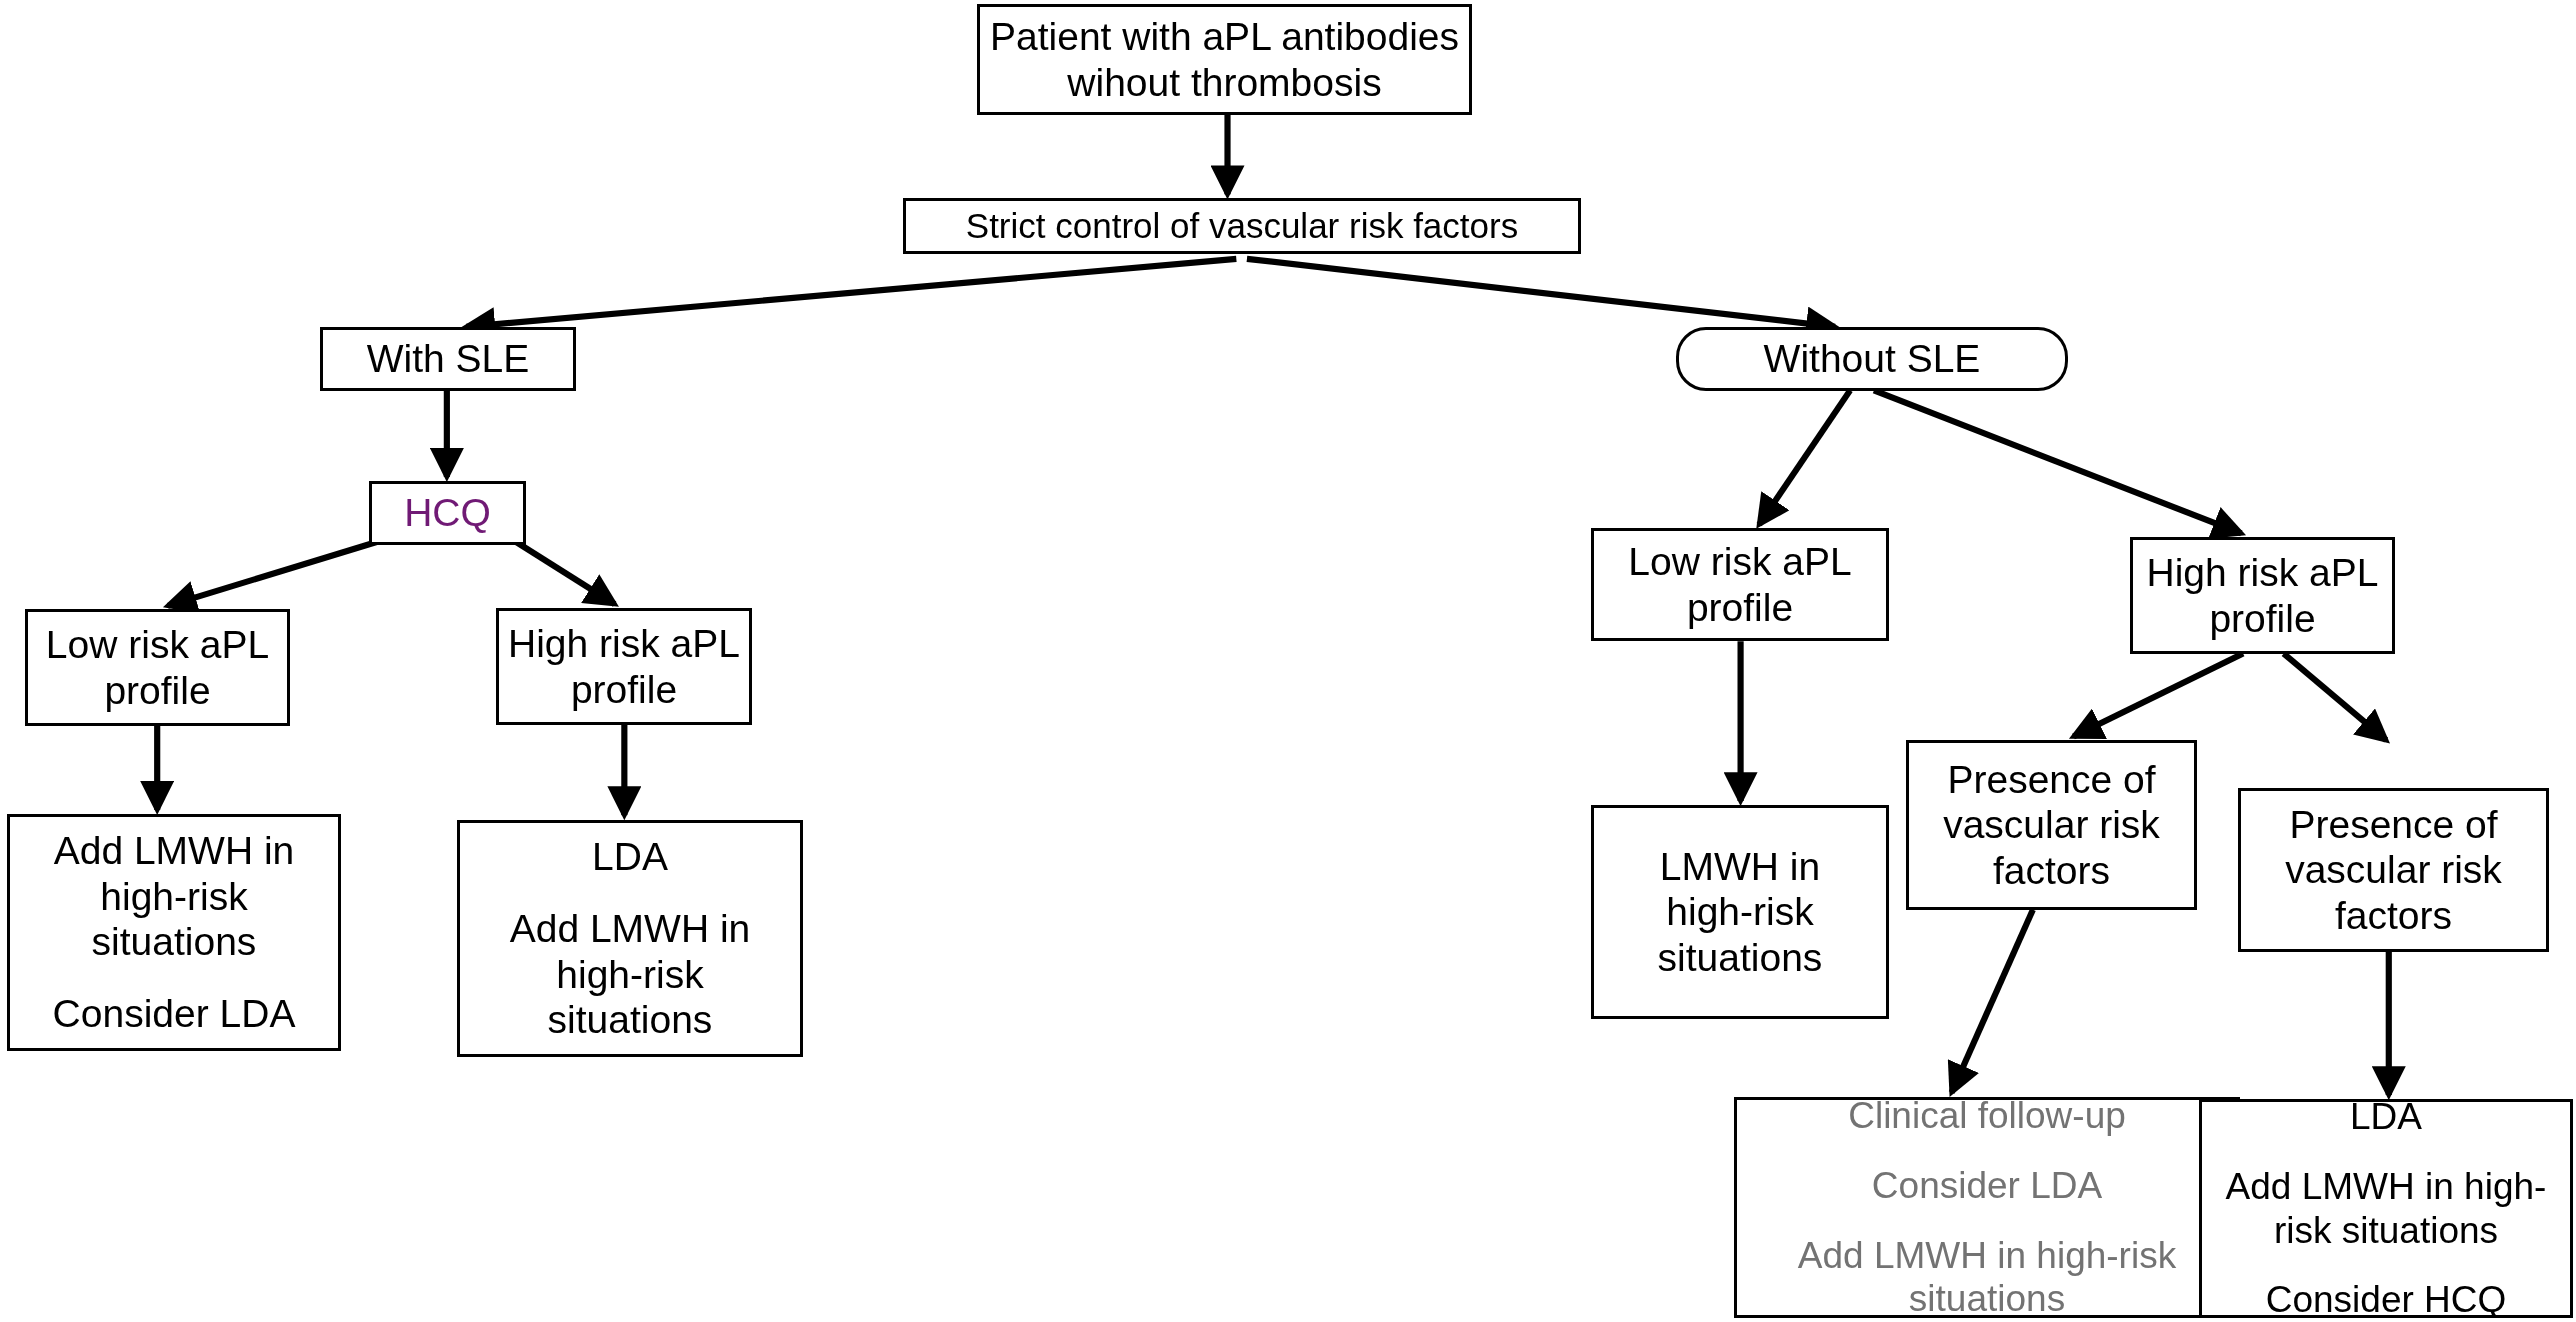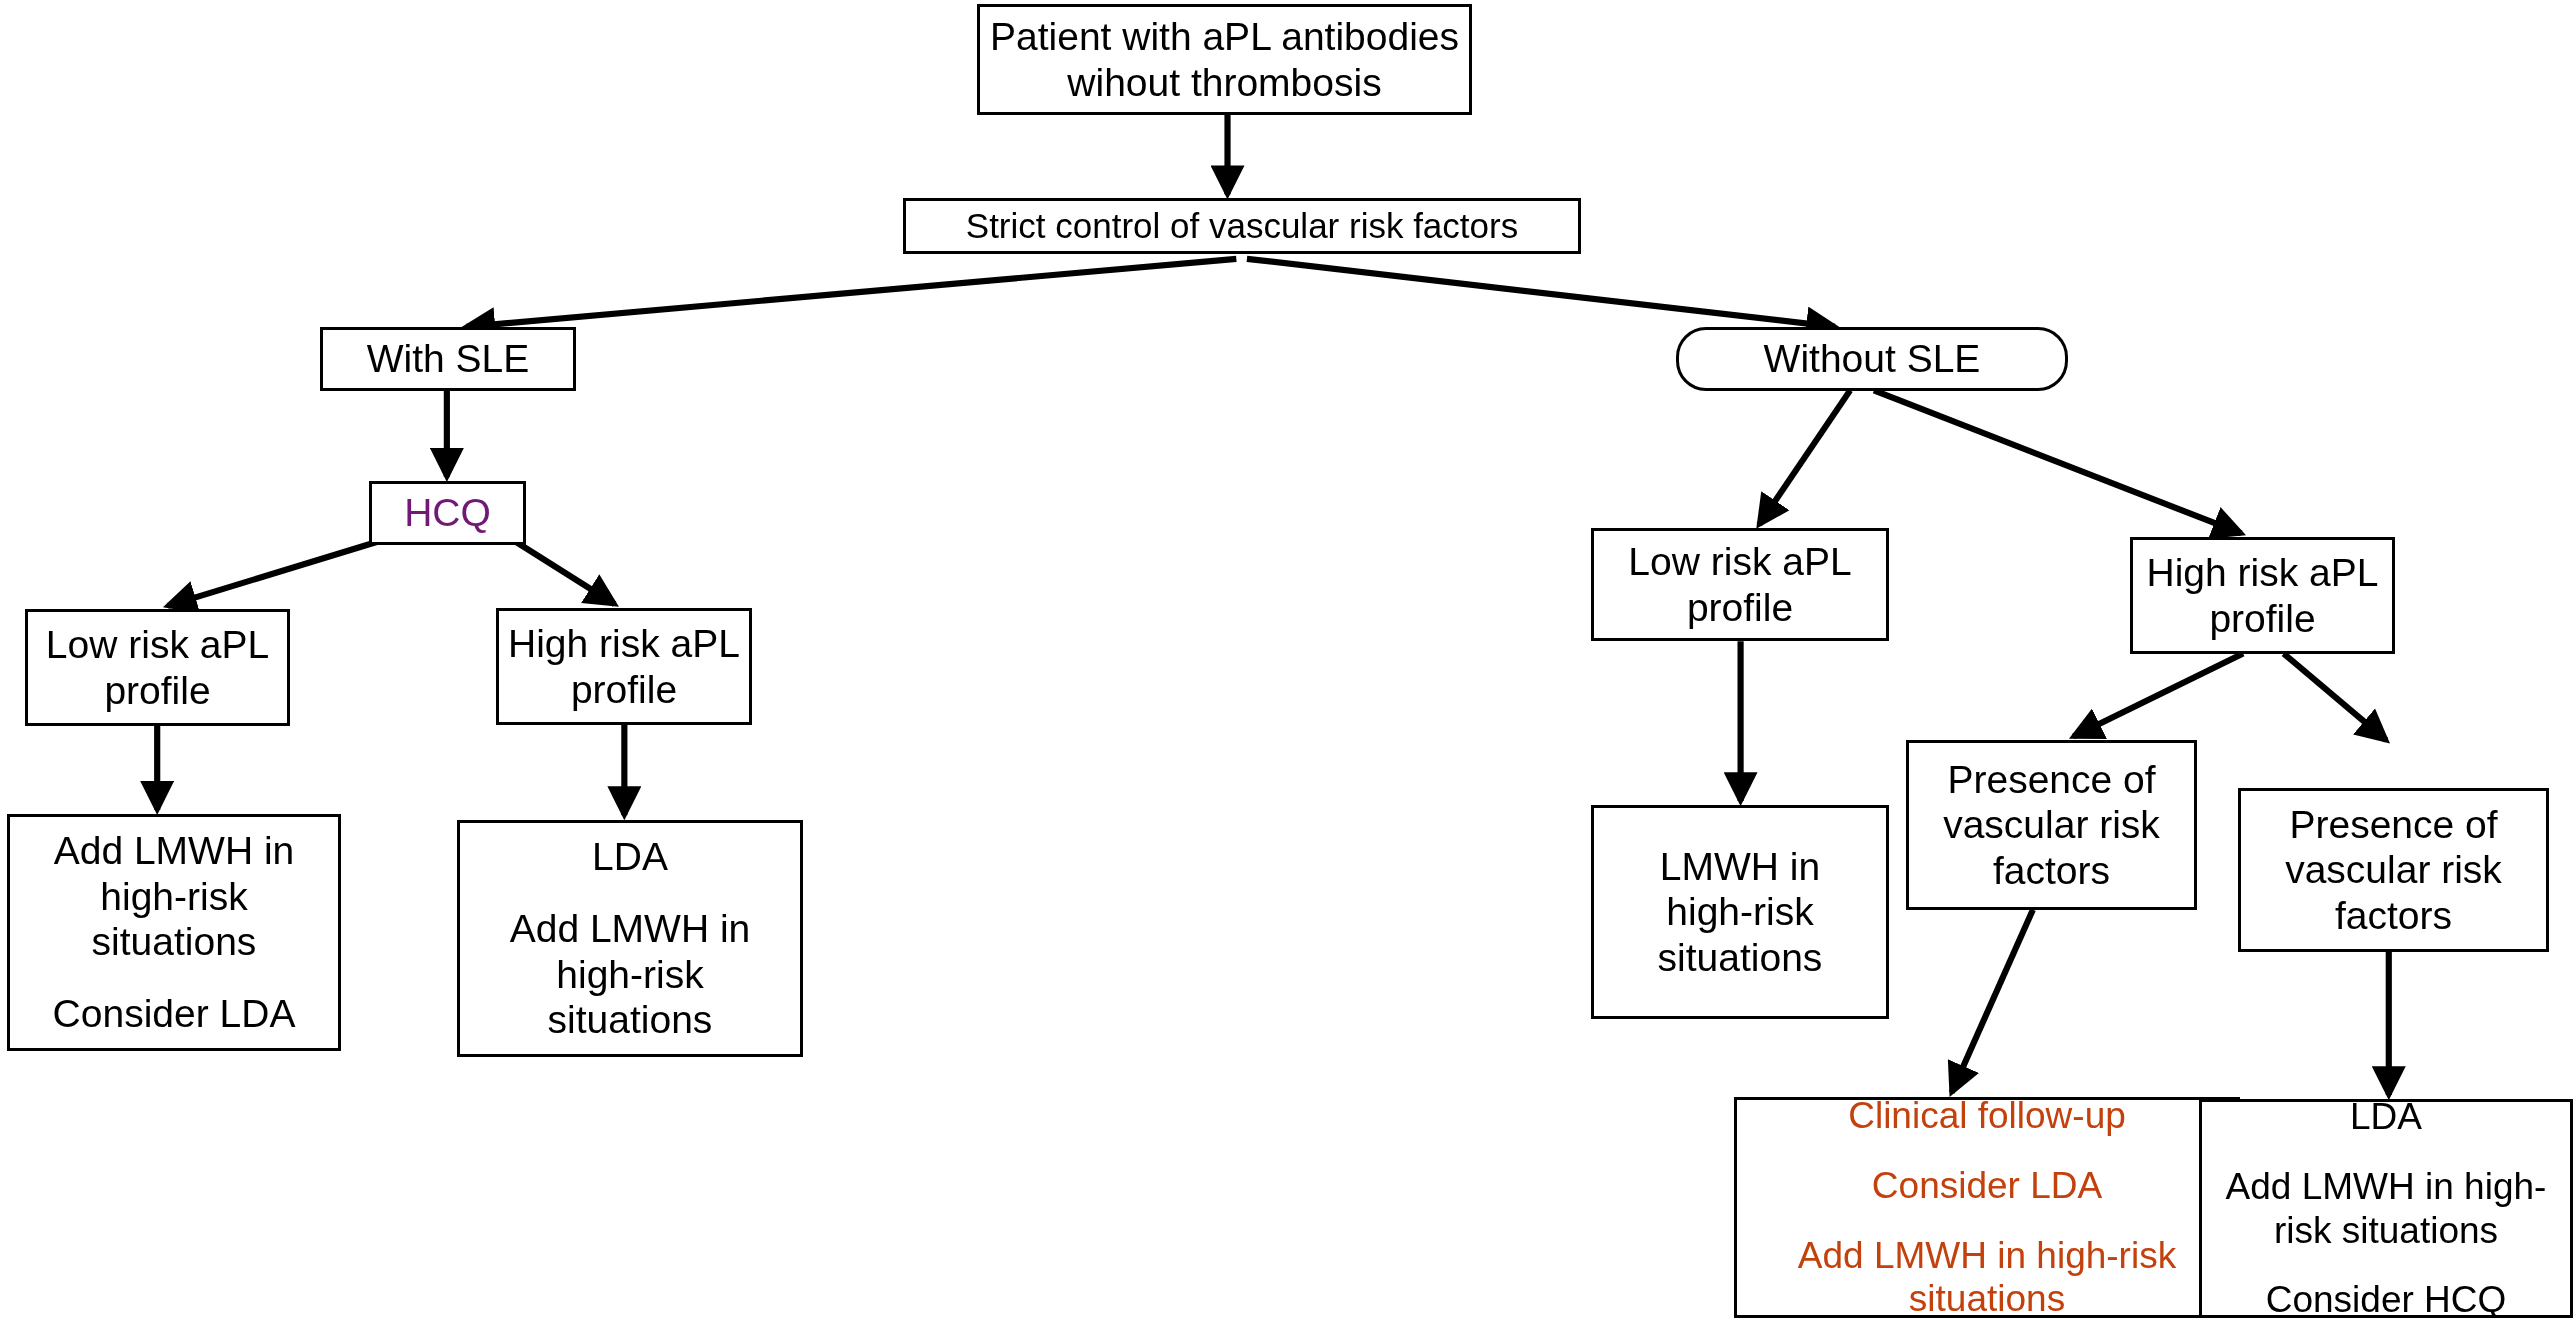--- a/index.html
+++ b/index.html
@@ -159,21 +159,21 @@
           <div class="line">factors</div>
         </div>
       </div>
       <div class="node" style="left: 2238px; top: 744px; width: 311px; height: 164px; font-size: 39px; border-color: rgb(0, 0, 0); background: rgb(255, 255, 255); color: rgb(0, 0, 0); margin-top: 44px;">
         <div class="para">
           <div class="line">Presence of</div>
           <div class="line">vascular risk</div>
           <div class="line">factors</div>
         </div>
       </div>
-      <div class="node" style="left: 1734px; top: 1097px; width: 506px; height: 221px; font-size: 37px; border-color: rgb(0, 0, 0); background: rgb(255, 255, 255); color: #c2410c;">
+      <div class="node" style="left: 1734px; top: 1097px; width: 506px; height: 221px; font-size: 37px; border-color: rgb(0, 0, 0); background: rgb(255, 255, 255); color: #737373;">
         <div class="para">
           <div class="line">Clinical follow-up</div>
         </div>
         <div class="para">
           <div class="line">Consider LDA</div>
         </div>
         <div class="para">
           <div class="line">Add LMWH in high-risk</div>
           <div class="line">situations</div>
         </div>

